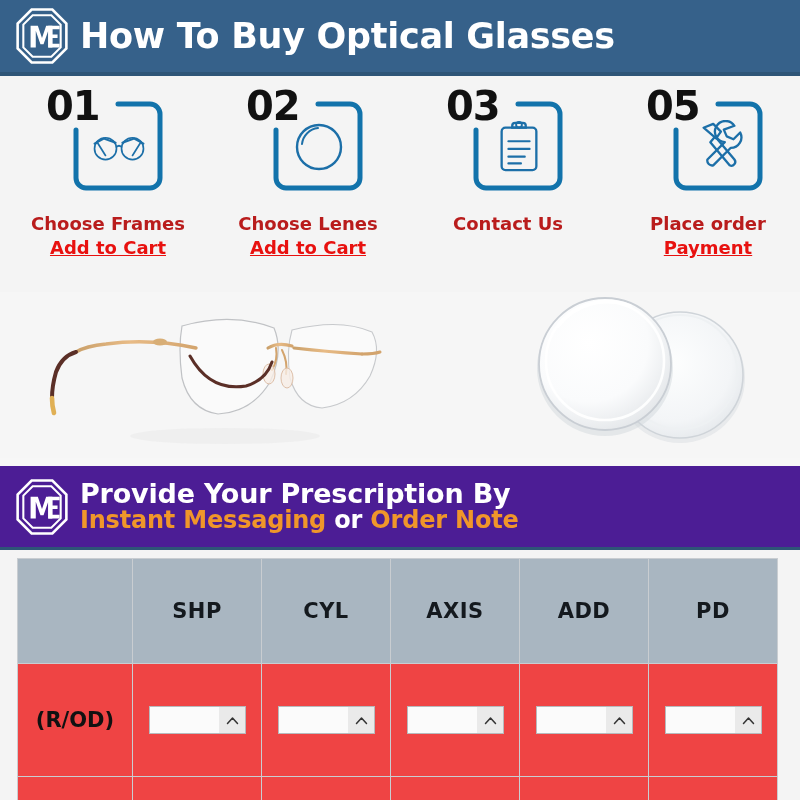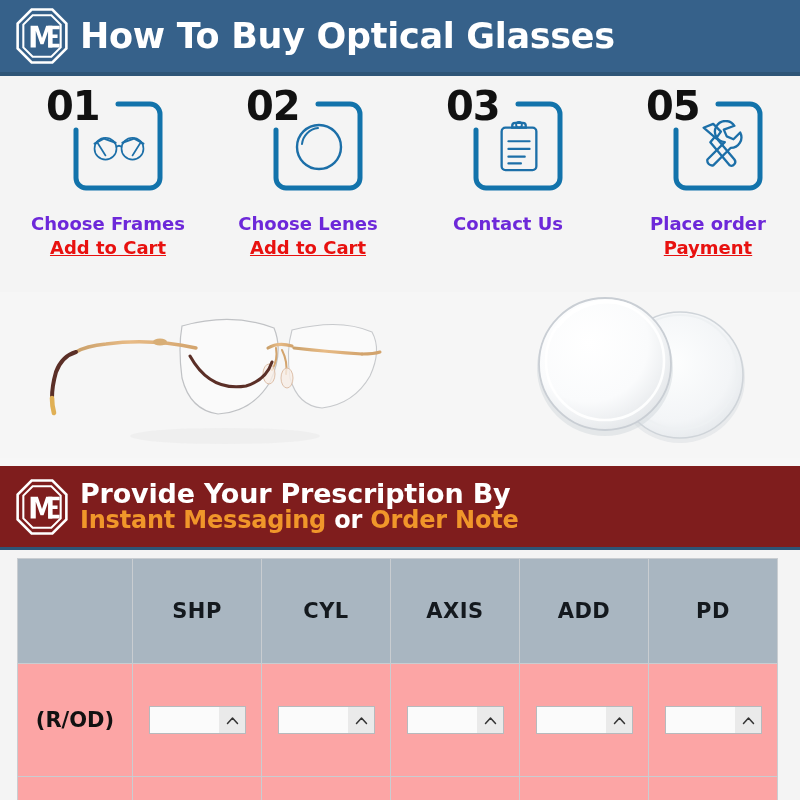--- a/index.html
+++ b/index.html
@@ -92,21 +92,21 @@
     position: absolute;
     left: 46px; top: 34px;
     width: 54px;
     height: 54px;
     z-index: 2;
   }
   .step-label {
     margin-top: 10px;
     font-size: 18px;
     font-weight: bold;
-    color: #6d28d9;
+    color: #b91c1c;
     text-align: center;
     line-height: 1.15;
     font-family: "DejaVu Sans", sans-serif;
   }
   .step-sub {
     margin-top: 3px;
     font-size: 18px;
     font-weight: bold;
     color: #e8110f;
     text-align: center;
@@ -163,21 +163,21 @@
     height: 8px;
     background: #f7f7f7;
   }
 
   
   .rx-banner {
     position: absolute;
     left: 0; top: 466px;
     width: 800px;
     height: 84px;
-    background: #7f1d1d;
+    background: #4c1d95;
     border-bottom: 3px solid #2e5577;
     box-sizing: border-box;
     display: flex;
     align-items: center;
     padding-left: 16px;
   }
   .rx-logo {
     width: 52px;
     height: 56px;
     flex: 0 0 auto;
@@ -232,21 +232,21 @@
   table.rx-table thead th {
     background: #a9b6c1;
     height: 72px;
     font-size: 21px;
     font-weight: bold;
     color: #14191e;
     font-family: "DejaVu Sans", sans-serif;
     letter-spacing: 0.5px;
   }
   table.rx-table tbody td {
-    background: #fca5a5;
+    background: #ef4444;
     height: 80px;
   }
   .row-label {
     font-size: 21px;
     font-weight: bold;
     color: #111111;
     font-family: "DejaVu Sans", sans-serif;
   }
   col.c-label { width: 115px; }
   col.c-field { width: 129px; }

